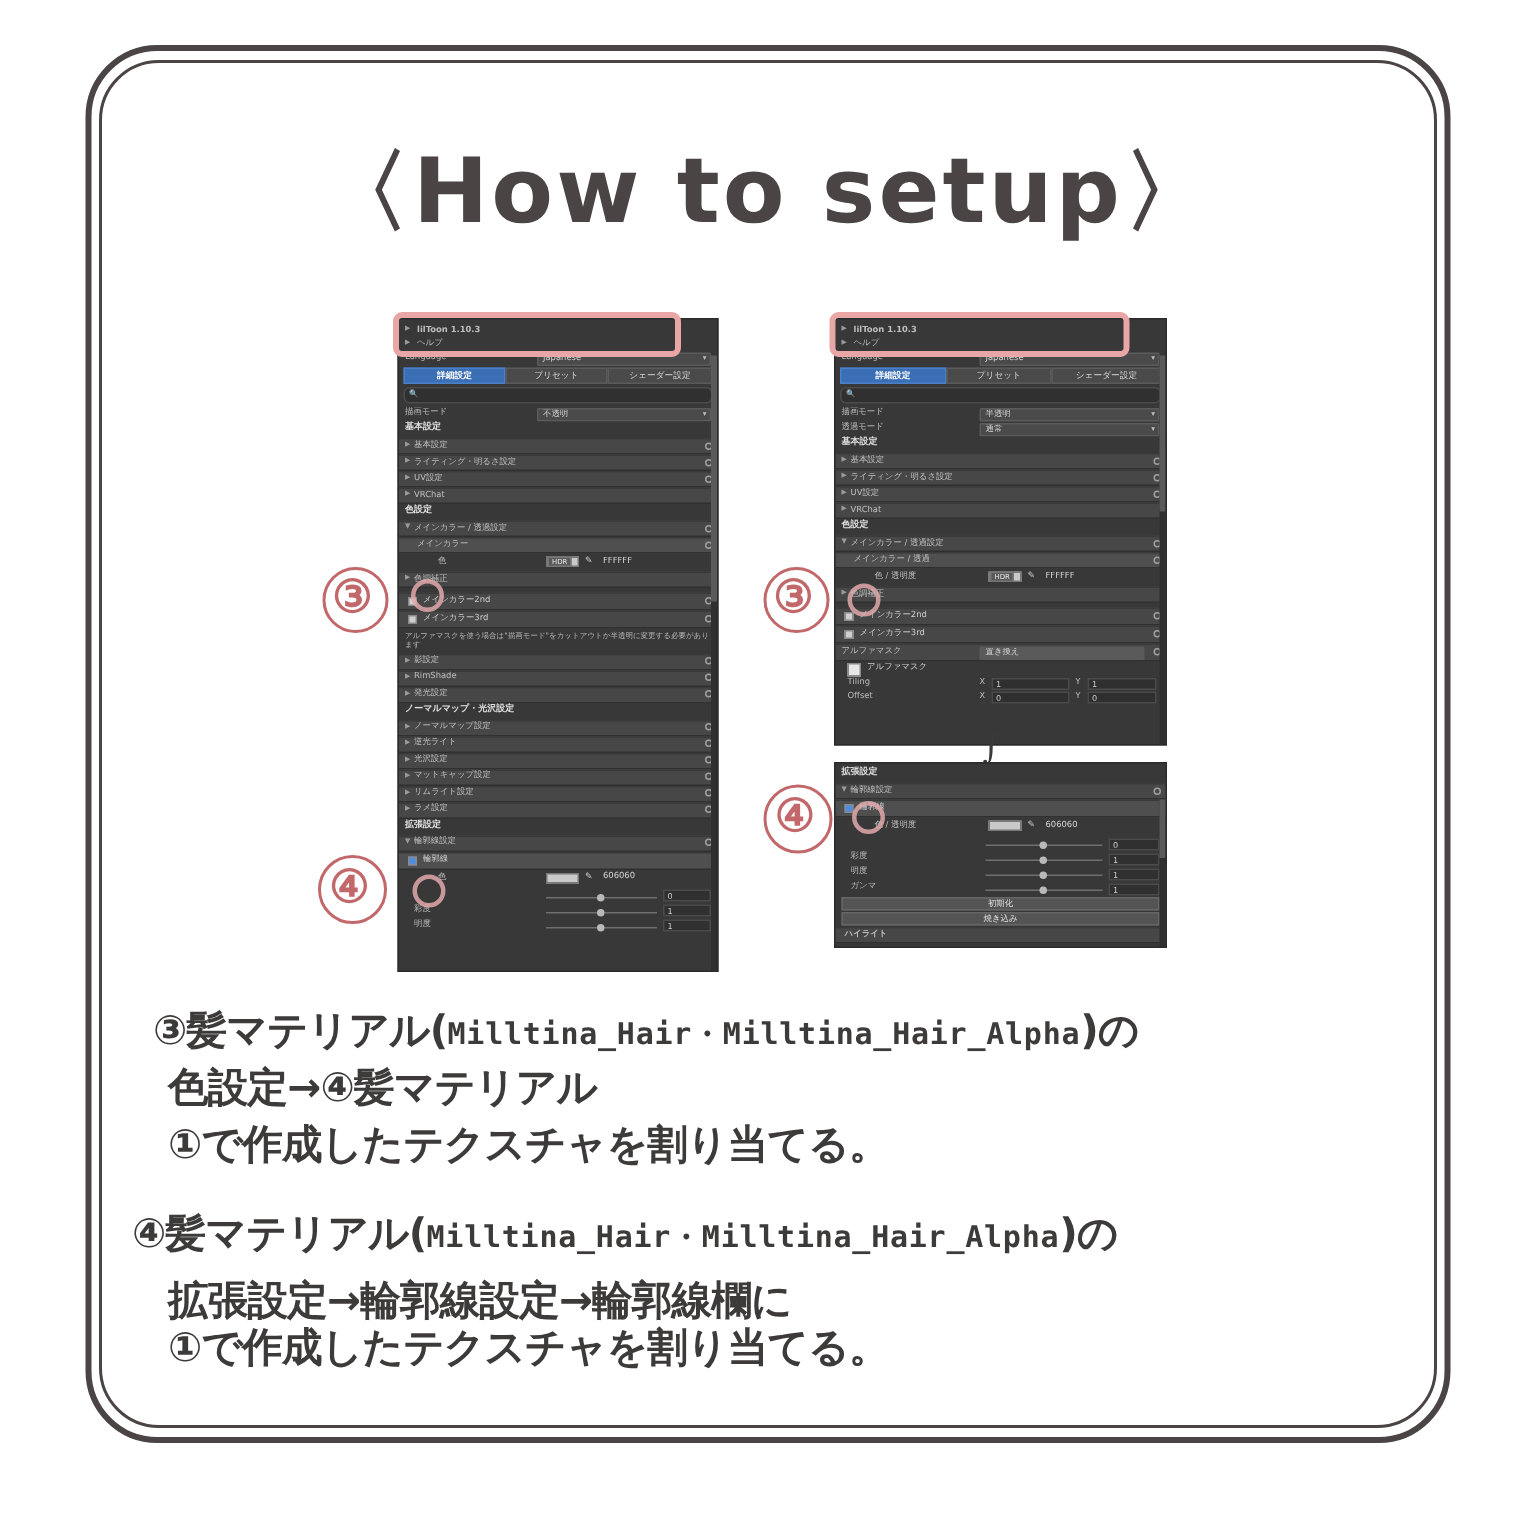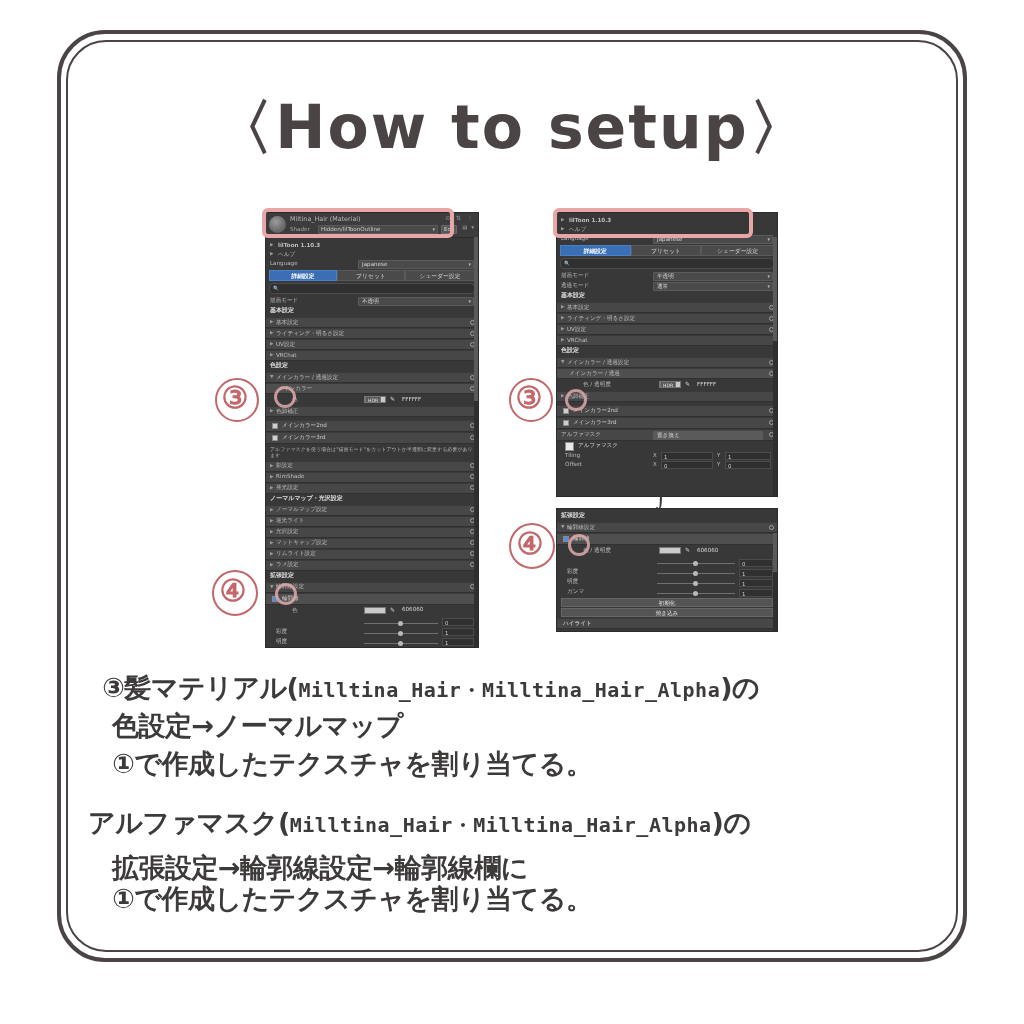--- a/index.html
+++ b/index.html
@@ -176,32 +176,20 @@
 </style>
 </head>
 <body>
 
 <div class="frame-outer"></div>
 <div class="frame-inner"></div>
 
 <div class="title">〈How to setup〉</div>
 
 <div class="panel" id="panel-left">
-  <div class="p-head">
-    <div class="thumb"></div>
-    <div class="mat-name">Miltina_Hair (Material)</div>
-    <div class="shader-lbl">Shader</div>
-    <div class="shader-drop" style="left:52px;width:120px;">
-      <span>Hidden/lilToonOutline</span>
-      <span class="caret">▾</span>
-    </div>
-    <div class="edit-btn" style="left:175px;top:12px;">Edit</div>
-    <div class="hdr-icons">⊙ ⇅ ⋮</div>
-    <div class="hdr-icons2">▤ ▾</div>
-  </div>
 
   <div class="row" style="margin-top:3px;">
     <span class="tri">▶</span>
     <span class="lbl" style="left:12px;font-weight:bold;">lilToon 1.10.3</span>
   </div>
   <div class="row">
     <span class="tri">▶</span>
     <span class="lbl" style="left:12px;">ヘルプ</span>
   </div>
 
@@ -585,20 +573,20 @@
 
 <div class="anno-ring" style="left:212px;top:570px;width:42px;height:42px;"></div>
 <div class="anno-num" style="left:212px;top:573px;width:42px;">④</div>
 
 <div class="anno-ring" style="left:509px;top:523px;width:42px;height:42px;"></div>
 <div class="anno-num" style="left:509px;top:526px;width:42px;">④</div>
 
 <div class="caption" style="left:88px;top:670px;margin-left:14px;">
   <span>③髪マテリアル(</span><span class="mono">Milltina_Hair・Milltina_Hair_Alpha</span><span>)の</span>
 </div>
-<div class="caption" style="left:112px;top:708px;">色設定→ノーマルマップ</div>
+<div class="caption" style="left:112px;top:708px;">色設定→④髪マテリアル</div>
 <div class="caption" style="left:112px;top:746px;">①で作成したテクスチャを割り当てる。</div>
 
 <div class="caption" style="left:88px;top:805px;">
-  <span>アルファマスク(</span><span class="mono">Milltina_Hair・Milltina_Hair_Alpha</span><span>)の</span>
+  <span>④髪マテリアル(</span><span class="mono">Milltina_Hair・Milltina_Hair_Alpha</span><span>)の</span>
 </div>
 <div class="caption" style="left:112px;top:850px;">拡張設定→輪郭線設定→輪郭線欄に</div>
 <div class="caption" style="left:112px;top:881px;">①で作成したテクスチャを割り当てる。</div>
 
 </body></html>

